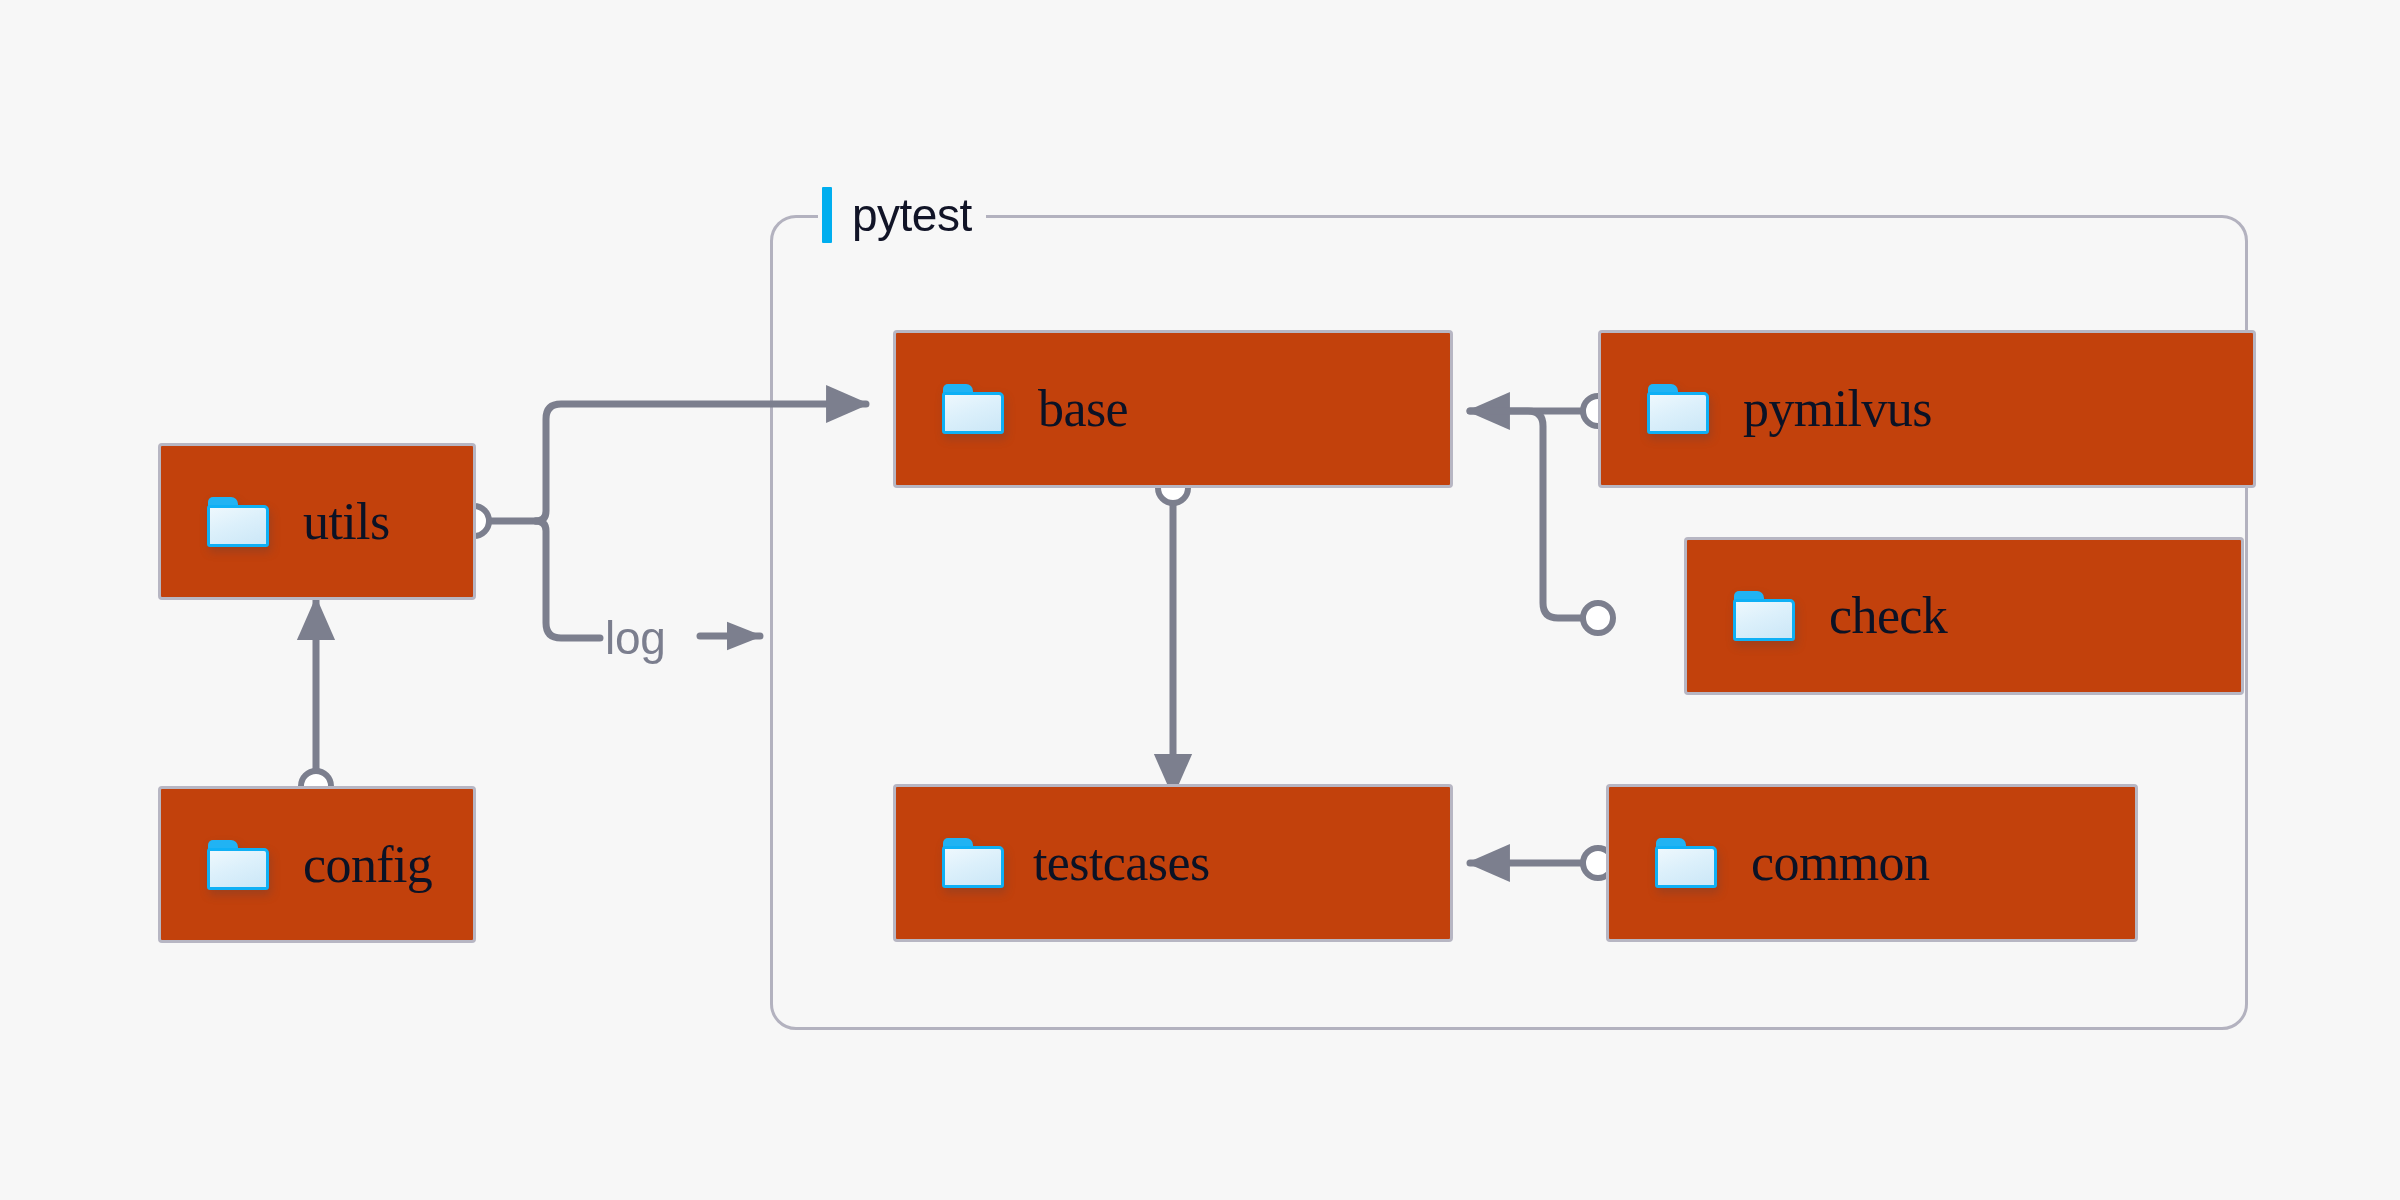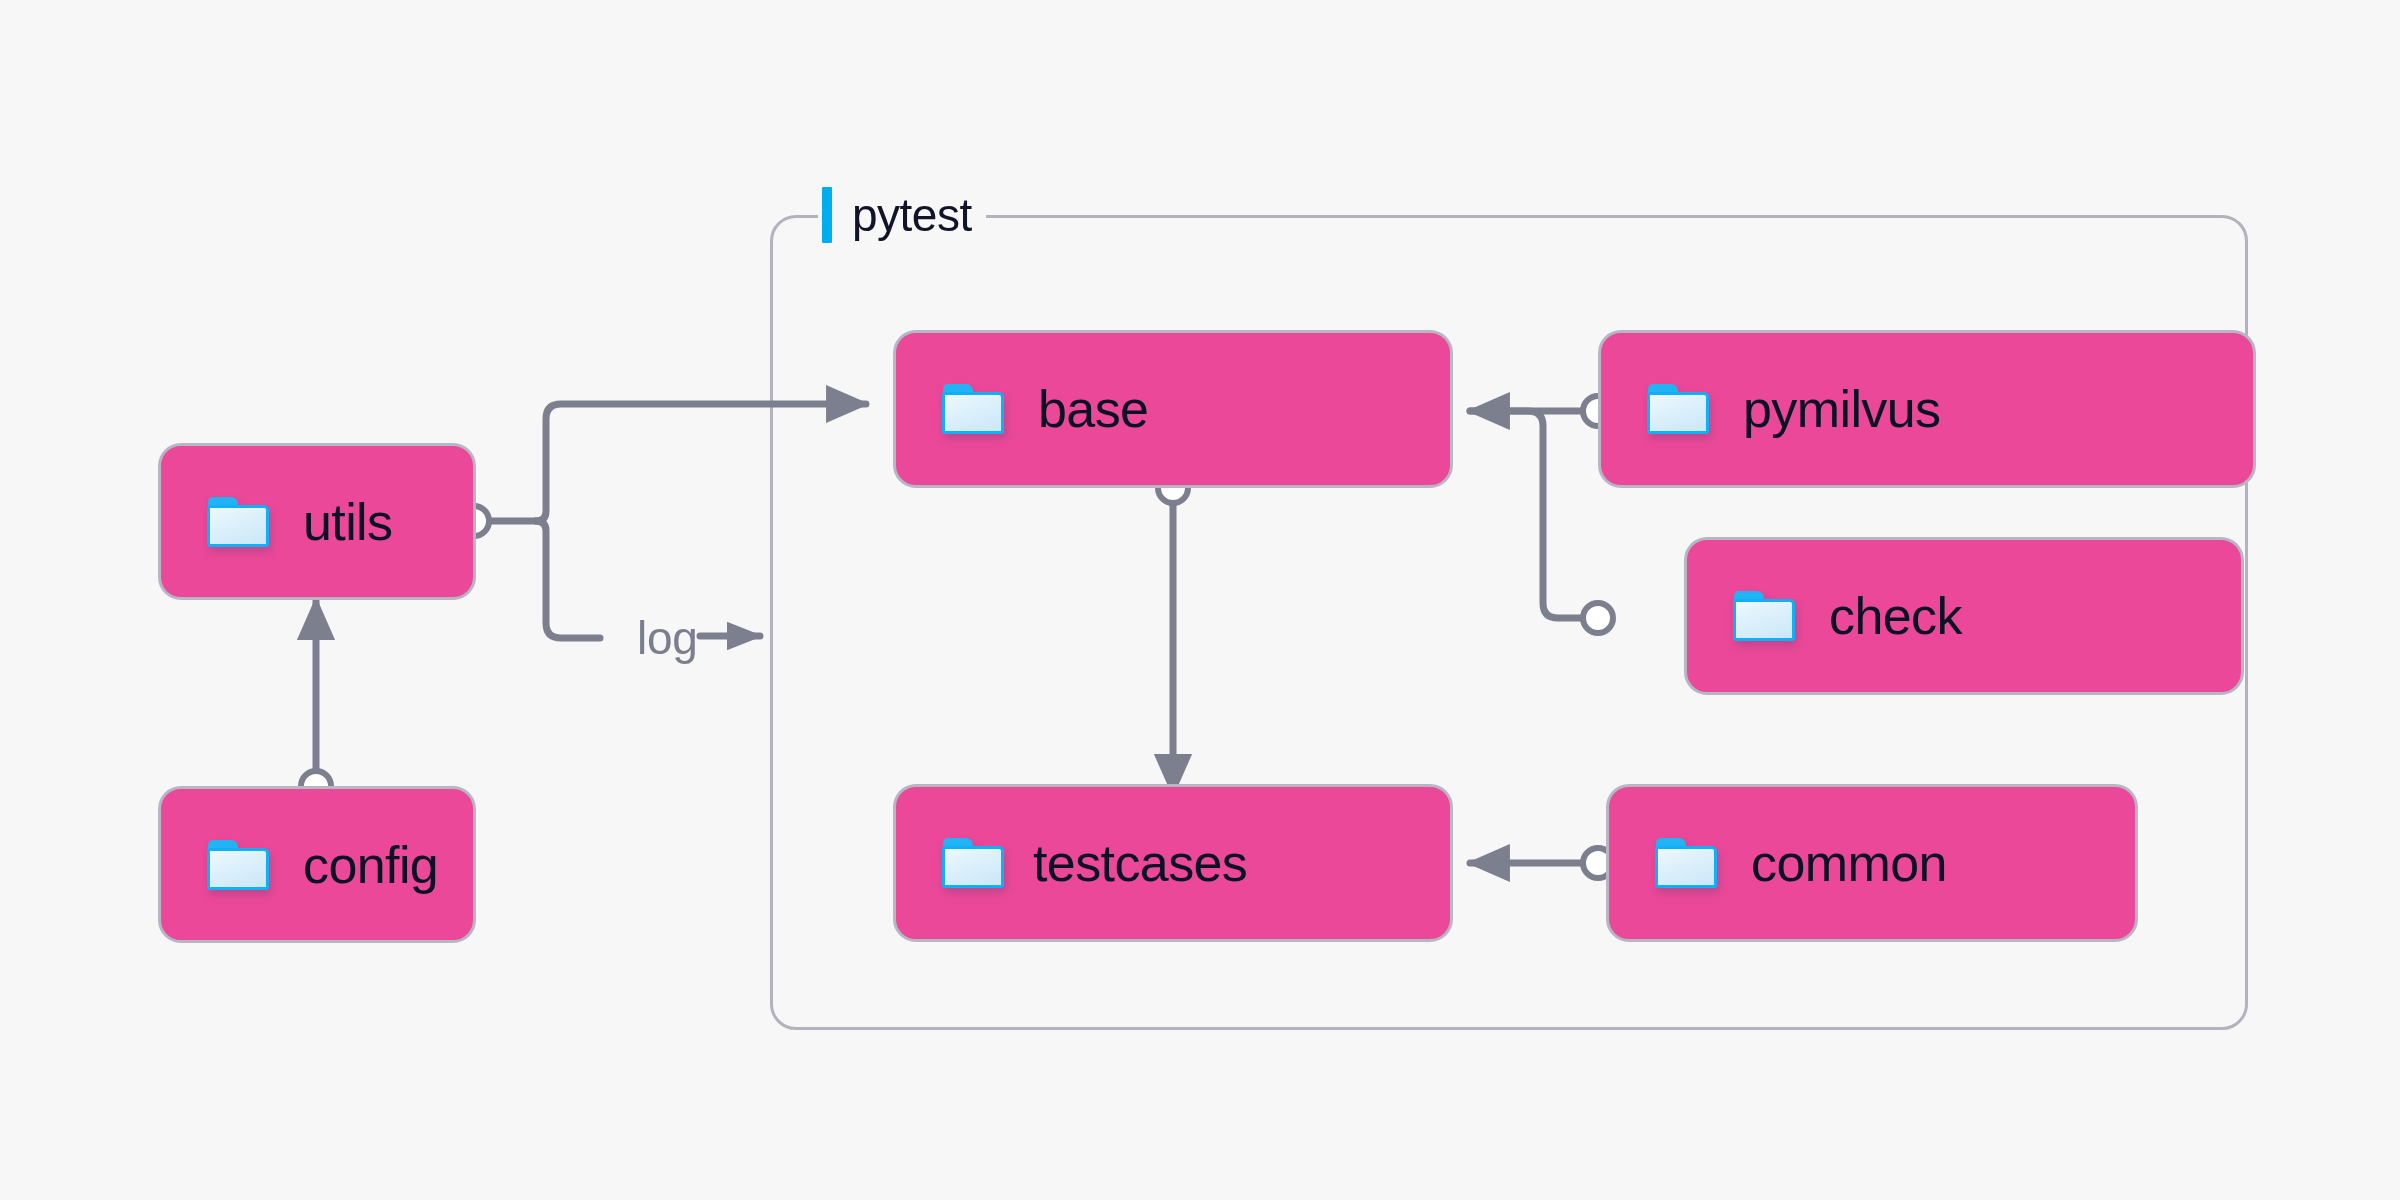--- a/index.html
+++ b/index.html
@@ -50,28 +50,29 @@
     border-radius: 1px;
   }
   .group-title {
     font-size: 46px;
     color: #111427;
     letter-spacing: -0.5px;
   }
   
   .node {
     position: absolute;
-    background: #ec4899;
+    background: #c2410c;
     border: 3px solid #b7b6c3;
-    border-radius: 23px;
+    border-radius: 4px;
     box-sizing: border-box;
     display: flex;
     align-items: center;
     padding-left: 46px;
     gap: 34px;
+    font-family: Liberation Serif, serif;
   }
   .node-label {
     font-size: 52px;
     color: #0b1225;
     letter-spacing: -0.6px;
     line-height: 1;
   }
   
   .folder {
     position: relative;
@@ -100,21 +101,20 @@
     border-radius: 3px 5px 3px 3px;
     background: linear-gradient(160deg, #eef8fd 0%, #dcf0fb 45%, #cbe7f7 100%);
   }
   
   .edge-label {
     position: absolute;
     font-size: 46px;
     color: #7b7e8e;
     letter-spacing: -0.3px;
     white-space: nowrap;
-    margin-left: 32px;
   }
 </style>
 </head>
 <body>
 
 <div id="canvas">
 
   <div class="group-box" style="left:770px; top:215px; width:1478px; height:815px;"></div>
 
   <div class="group-label" style="left:818px; top:183px;">

